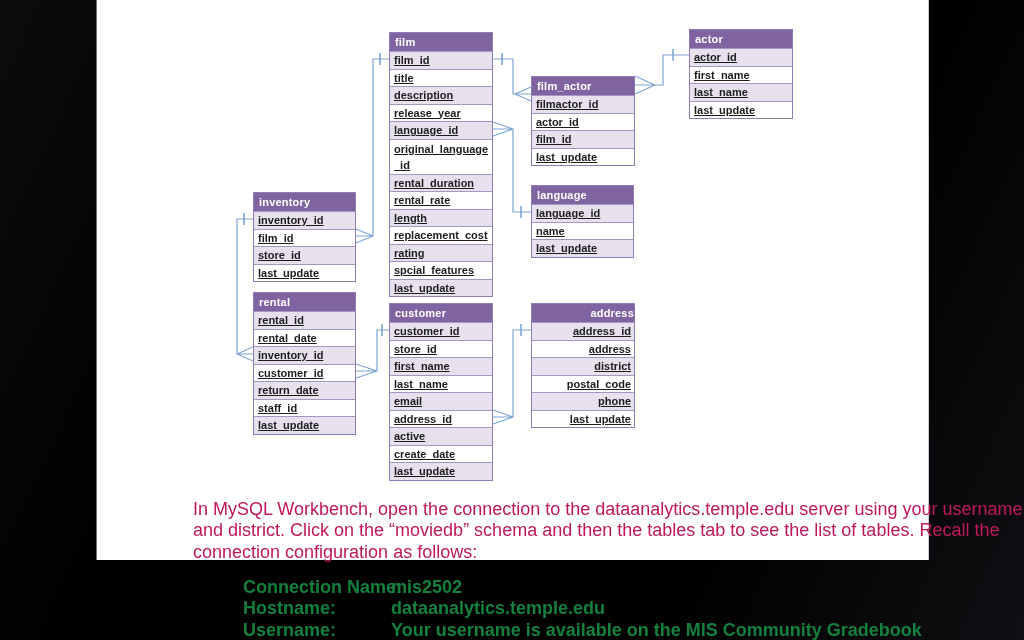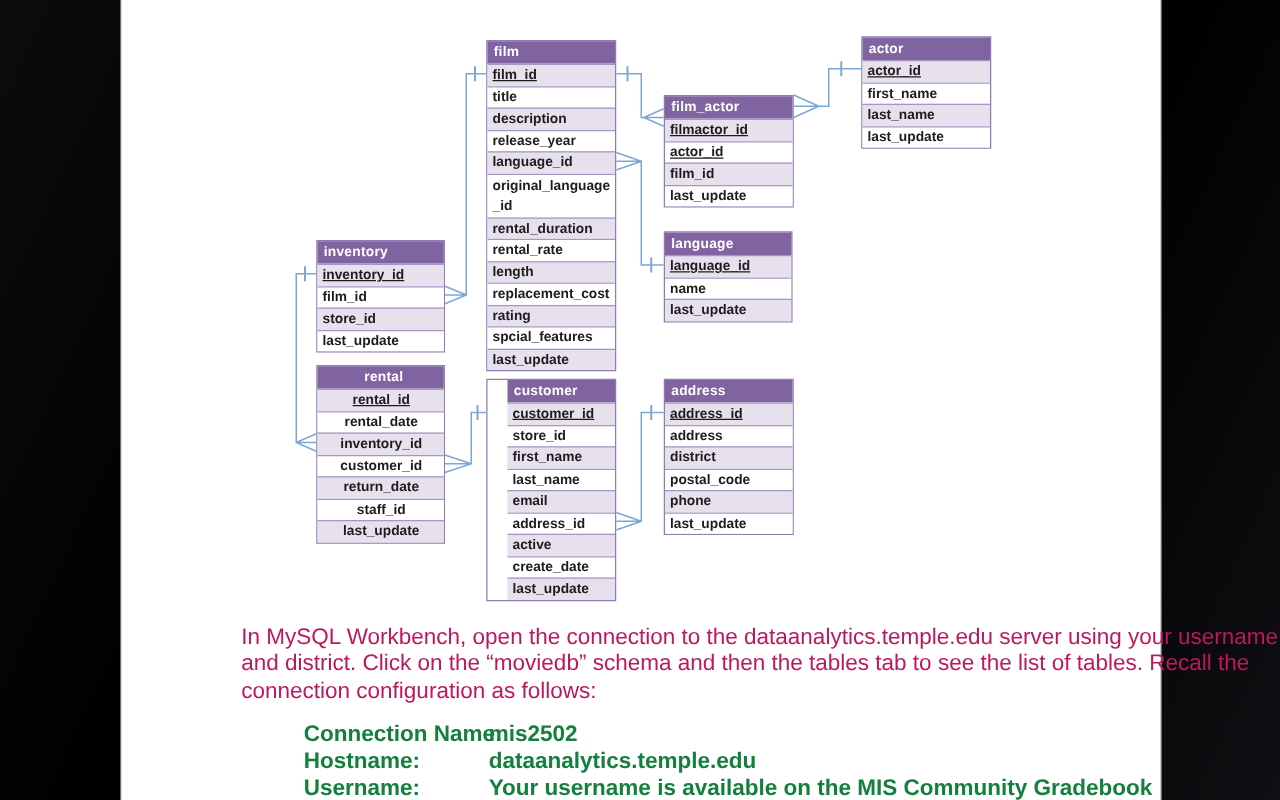--- a/index.html
+++ b/index.html
@@ -3,39 +3,39 @@
 <meta charset="utf-8">
 <style>
   * { margin:0; padding:0; box-sizing:border-box; }
   html,body { width:1024px; height:640px; overflow:hidden; }
   body {
     font-family:"Liberation Sans", sans-serif;
     background:linear-gradient(115deg,#0c0c0f 0%,#000 28%,#000 72%,#101014 100%);
     position:relative;
   }
   .slide {
-    position:absolute; left:96px; top:0; width:833px; height:640px;
+    position:absolute; left:96px; top:0; width:833px; height:560px;
     background:#ffffff;
     border-left:1px solid #6f6f73; border-right:1px solid #c9ced2;
   }
   .diagram { position:absolute; left:0; top:0; width:833px; height:490px; }
   .diagram svg { position:absolute; left:0; top:0; pointer-events:none; }
 
   .etable {
     position:absolute; background:#fff;
     border:1px solid #8f7cb4;
     font-size:11px; font-weight:bold; color:#1c1c1c;
   }
   .etable .hdr {
     background:#8064A2; color:#ffffff; height:18px; line-height:18px;
     padding:0 0 0 5px; font-size:11px; letter-spacing:0.2px;
   }
   .etable .row {
     height:17.5px; line-height:16.5px; padding:0 3px 0 4px;
-    border-top:1px solid #a795c4; background:#fff; white-space:pre-line;
+    border-top:1px solid #a795c4; background:#fff; white-space:pre-line;text-decoration:underline;
   }
   .etable .row.alt { background:#E6E1EC; }
   .etable .row.tall { height:35px; line-height:16px; padding-top:1px; }
   .etable .row.pk .fname { text-decoration:underline; }
 
   .para {
     position:absolute; left:96px; top:499px; color:#be185d;
     font-size:18px; line-height:21.3px; white-space:nowrap;
   }
   .wavy {
@@ -120,43 +120,43 @@
         <div class="row"><span class="fname">film_id</span></div>
         <div class="row alt"><span class="fname">store_id</span></div>
         <div class="row"><span class="fname">last_update</span></div>
       </div>
       <div class="etable" style="left: 434px; top: 185px; width: 103px;">
         <div class="hdr">language</div>
         <div class="row alt pk"><span class="fname">language_id</span></div>
         <div class="row"><span class="fname">name</span></div>
         <div class="row alt"><span class="fname">last_update</span></div>
       </div>
-      <div class="etable" style="left: 156px; top: 292px; width: 103px; text-align: center;">
+      <div class="etable" style="left: 156px; top: 292px; width: 103px;">
         <div class="hdr">rental</div>
         <div class="row alt pk"><span class="fname">rental_id</span></div>
         <div class="row"><span class="fname">rental_date</span></div>
         <div class="row alt"><span class="fname">inventory_id</span></div>
         <div class="row"><span class="fname">customer_id</span></div>
         <div class="row alt"><span class="fname">return_date</span></div>
         <div class="row"><span class="fname">staff_id</span></div>
         <div class="row alt"><span class="fname">last_update</span></div>
       </div>
-      <div class="etable" style="left: 292px; top: 303px; width: 104px; padding-left: 16px;">
+      <div class="etable" style="left: 292px; top: 303px; width: 104px;">
         <div class="hdr">customer</div>
         <div class="row alt pk"><span class="fname">customer_id</span></div>
         <div class="row"><span class="fname">store_id</span></div>
         <div class="row alt"><span class="fname">first_name</span></div>
         <div class="row"><span class="fname">last_name</span></div>
         <div class="row alt"><span class="fname">email</span></div>
         <div class="row"><span class="fname">address_id</span></div>
         <div class="row alt"><span class="fname">active</span></div>
         <div class="row"><span class="fname">create_date</span></div>
         <div class="row alt"><span class="fname">last_update</span></div>
       </div>
-      <div class="etable" style="left: 434px; top: 303px; width: 104px;">
+      <div class="etable" style="left: 434px; top: 303px; width: 104px; text-align: right;">
         <div class="hdr">address</div>
         <div class="row alt pk"><span class="fname">address_id</span></div>
         <div class="row"><span class="fname">address</span></div>
         <div class="row alt"><span class="fname">district</span></div>
         <div class="row"><span class="fname">postal_code</span></div>
         <div class="row alt"><span class="fname">phone</span></div>
         <div class="row"><span class="fname">last_update</span></div>
       </div>
     </div>
 

